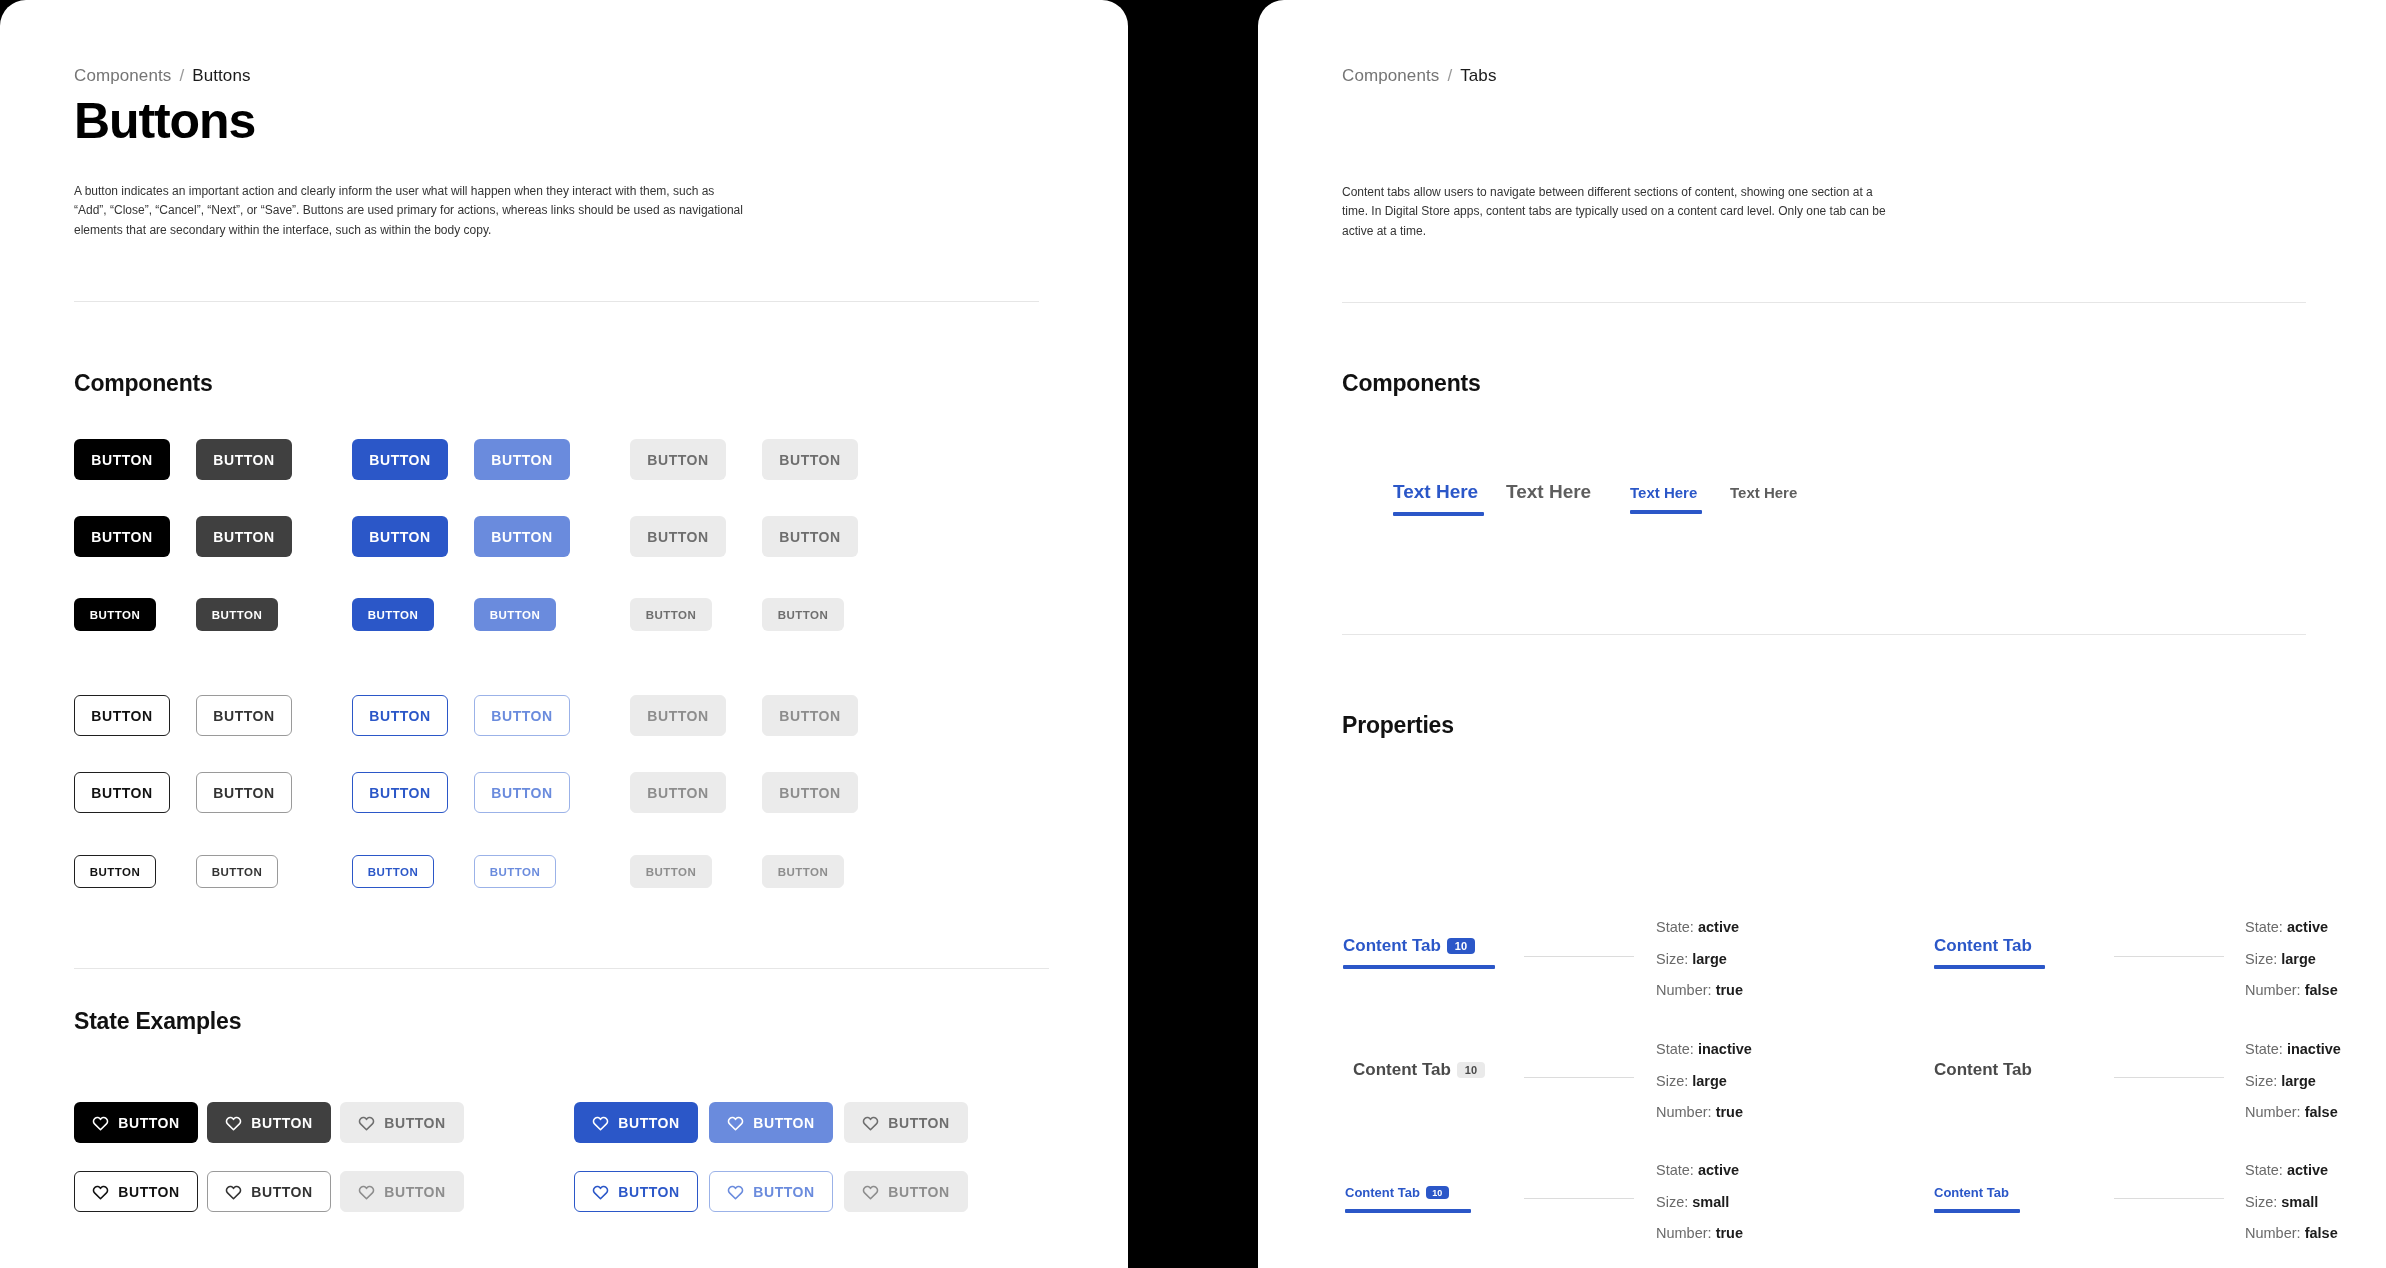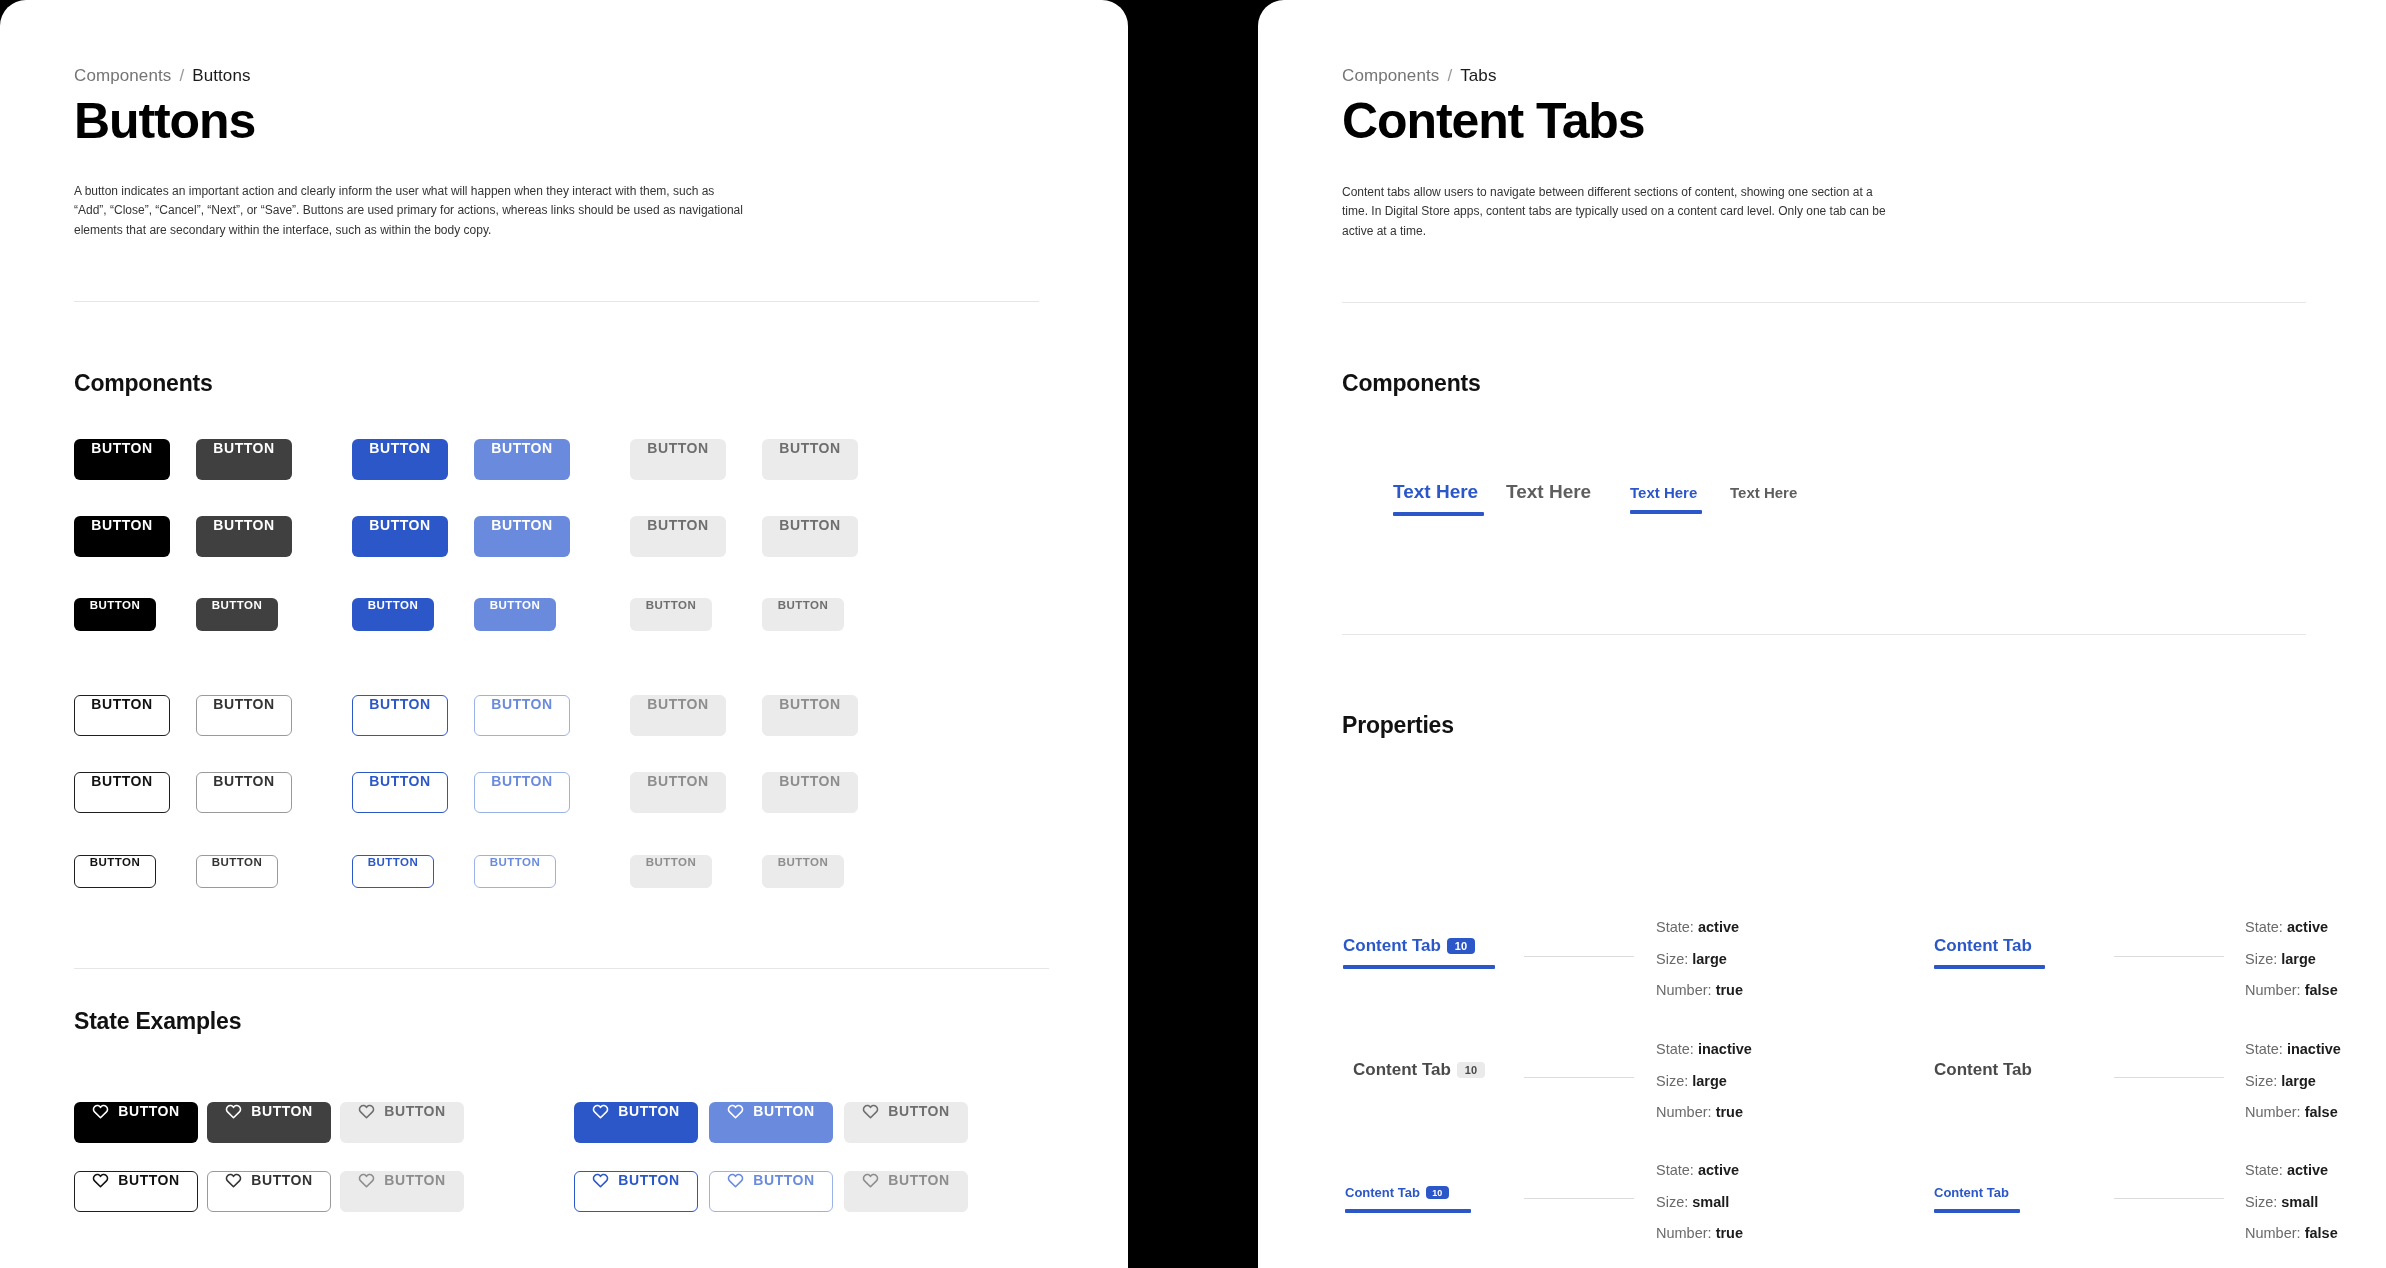--- a/index.html
+++ b/index.html
@@ -70,20 +70,21 @@
     font-weight: 700;
     color: #111;
     letter-spacing: -.2px;
     white-space: nowrap;
   }
 
   
   .btn {
     position: absolute;
     display: flex;
+    align-items: center;
     justify-content: center;
     box-sizing: border-box;
     border-radius: 6px;
     font-weight: 700;
     letter-spacing: .55px;
     white-space: nowrap;
     border: 1px solid transparent;
     user-select: none;
   }
   .btn.size-l  { height: 41px; font-size: 14px; }
@@ -433,21 +434,20 @@
   </div>
 </div>
 
 <div class="panel" id="panel-right">
   <div class="panel-inner">
 
     <div class="breadcrumb" style="left:84px; top:66px;">
       <span class="crumb-root">Components</span><span class="sep">/</span><span class="crumb-current">Tabs</span>
     </div>
 
-    <div class="page-title" style="left:84px; top:96px;">Content Tabs</div>
 
     <div class="intro" style="left:84px; top:183px; width:555px;">Content tabs allow users to navigate between different sections of content, showing one section at a time. In Digital Store apps, content tabs are typically used on a content card level. Only one tab can be active at a time.</div>
 
     <div class="hr" style="left:84px; top:302px; width:964px;"></div>
 
     <div class="section-title" style="left:84px; top:370px;">Components</div>
 
     <div class="texttab tt-large tt-active" style="left:135px; top:481px;">
       <span class="lbl">Text Here</span>
       <span class="ul" style="width:91px;"></span>

